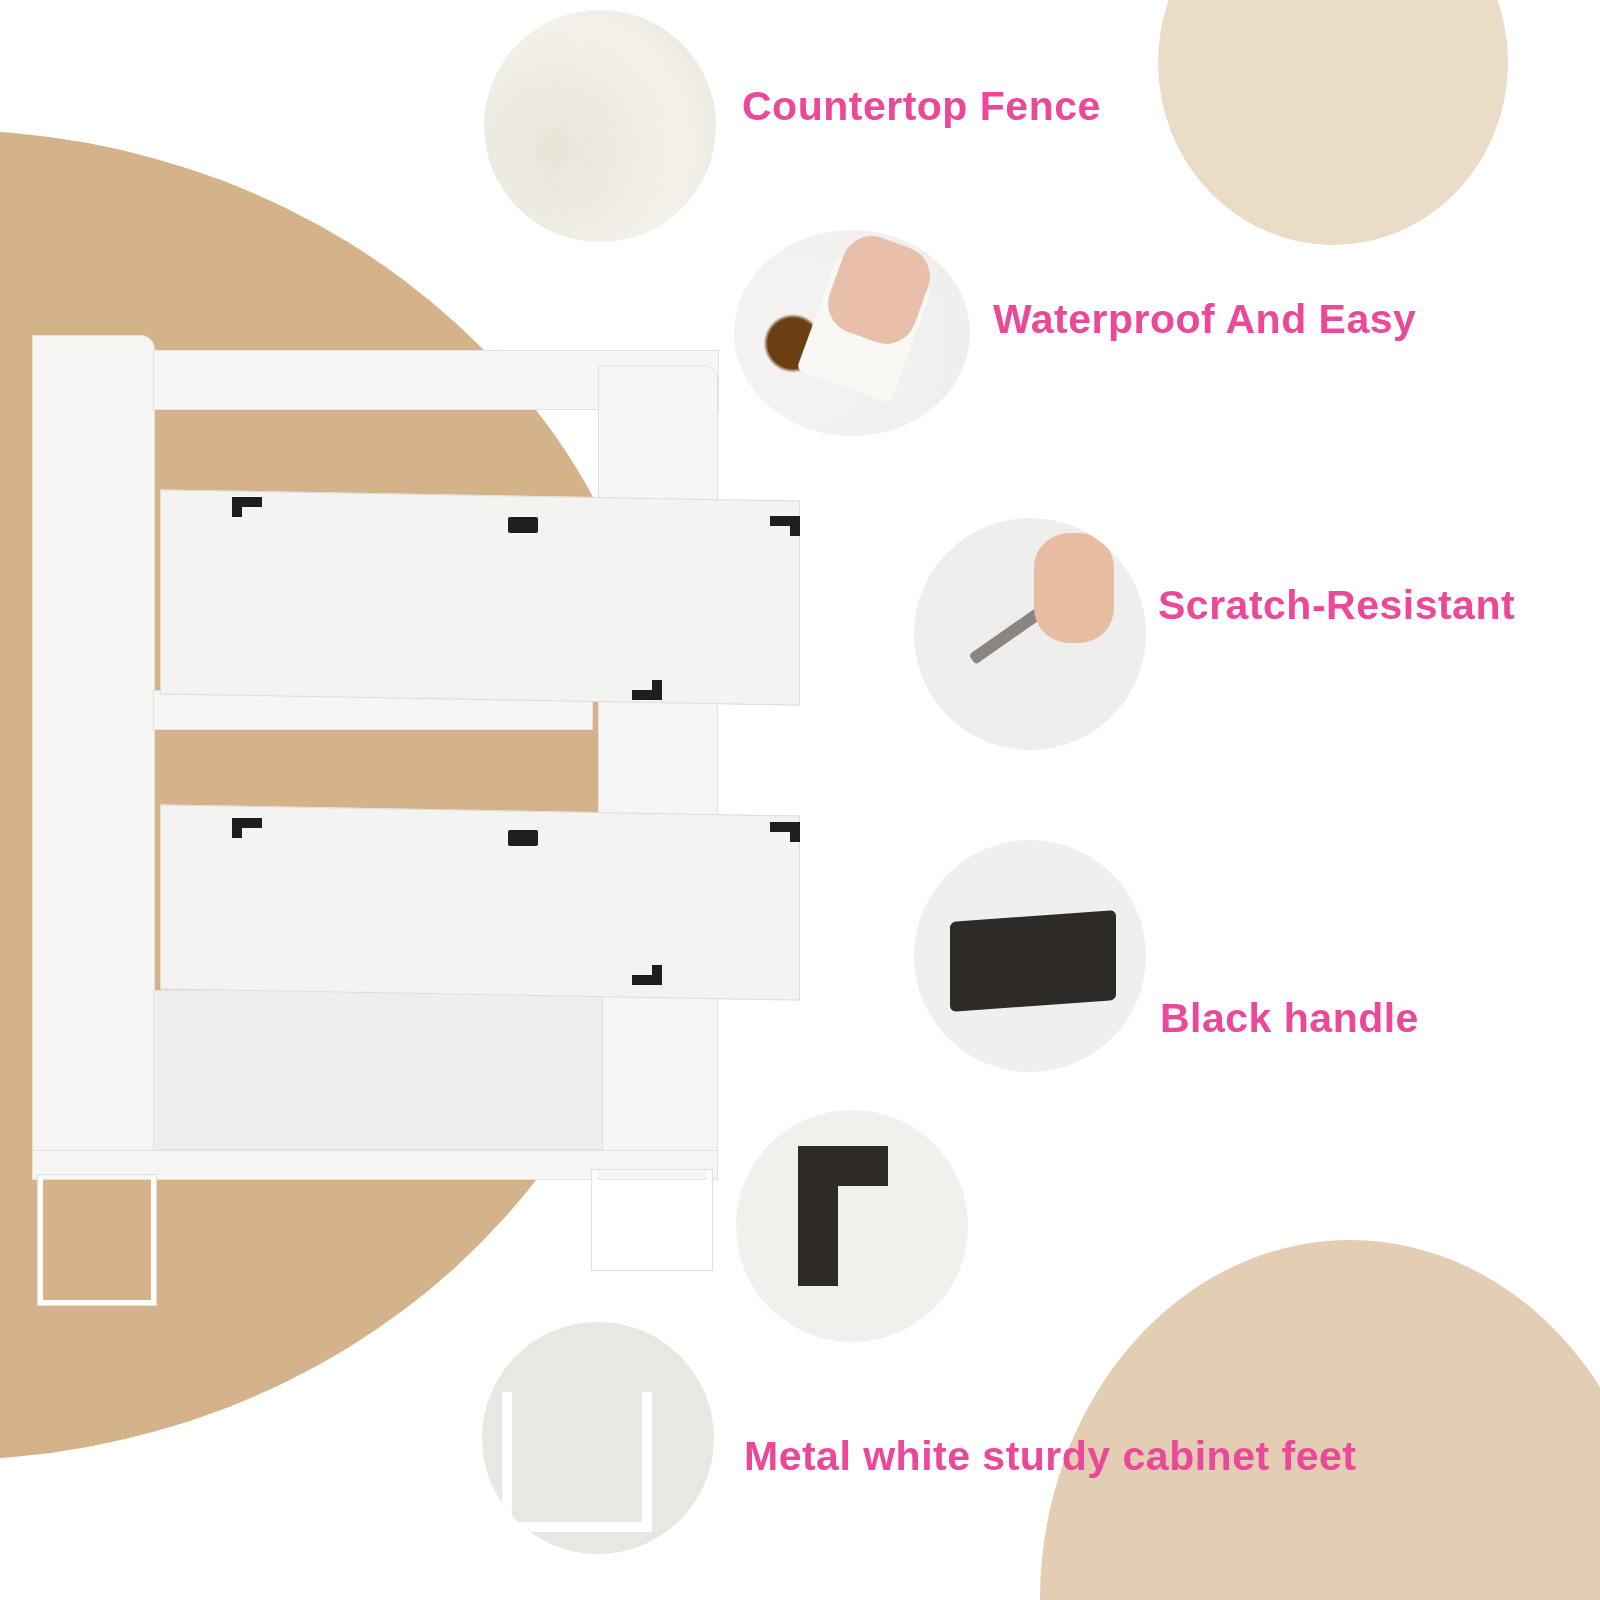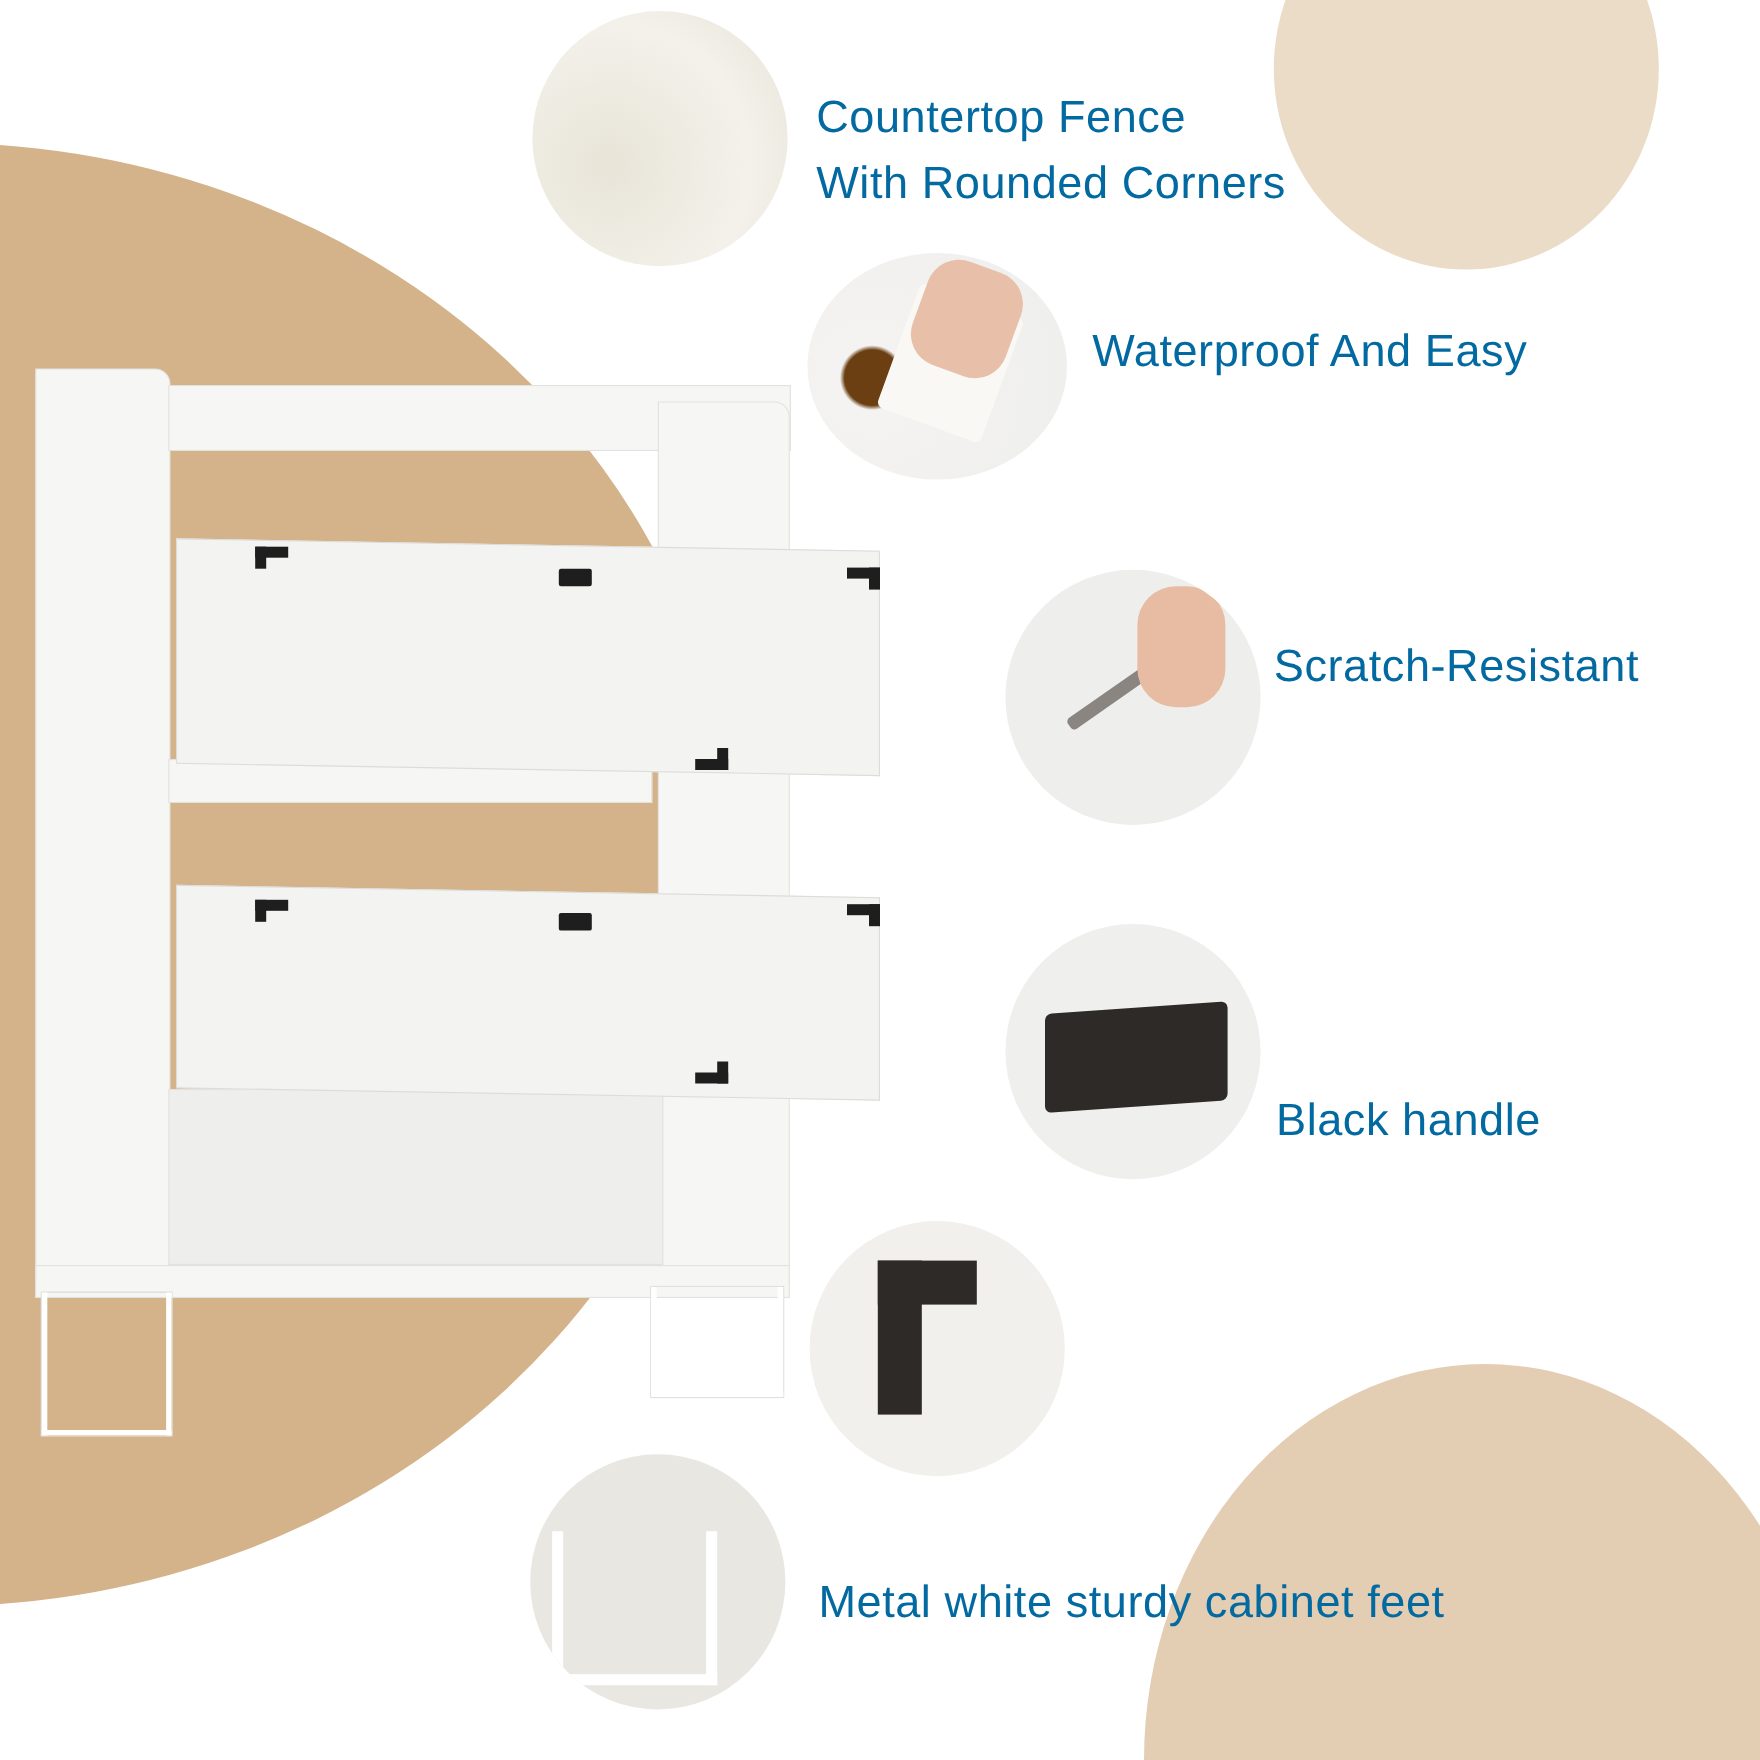--- a/index.html
+++ b/index.html
@@ -3,21 +3,21 @@
 <meta charset="utf-8">
 <style>
   html,body{margin:0;padding:0;}
   body{width:1600px;height:1600px;position:relative;overflow:hidden;background:#ffffff;font-family:"Liberation Sans","DejaVu Sans",sans-serif;}
   .blob{position:absolute;border-radius:50%;}
   .blob-big{left:-780px;top:130px;width:1450px;height:1330px;background:#d4b38b;}
   .blob-tr{left:1158px;top:-120px;width:350px;height:365px;background:#ebdcc8;}
   .blob-br{left:1040px;top:1240px;width:620px;height:720px;background:#e3cdb3;}
 
   .feature-circle{position:absolute;border-radius:50%;overflow:hidden;background:#eeeeea;}
-  .feature-text{position:absolute;font-weight:normal;color:#0369a1;font-size:41px;line-height:60px;letter-spacing:0.5px;white-space:nowrap;}
+  .feature-text{position:absolute;font-weight:bold;color:#ec4899;font-size:41px;line-height:60px;letter-spacing:0.5px;white-space:nowrap;text-align:center;}
   .feature-text span{display:block;}
 
   
   .cab{position:absolute;}
   .panel{position:absolute;background:#f6f6f4;border:1px solid #e2e2e0;box-sizing:border-box;}
   .door{position:absolute;background:#f3f3f1;border:1px solid #dcdcda;box-sizing:border-box;}
   .bracket{position:absolute;width:30px;height:20px;border-left:10px solid #1e1e1e;border-top:10px solid #1e1e1e;box-sizing:border-box;}
   .handle{position:absolute;width:30px;height:16px;background:#1e1e1e;border-radius:2px;}
   .leg{position:absolute;border:5px solid #ffffff;box-sizing:border-box;box-shadow:0 0 0 1px #e0e0e0;}
 </style>
@@ -48,21 +48,20 @@
   <div class="bracket" style="left:770px;top:822px;transform:scaleX(-1);"></div>
   <div class="bracket" style="left:632px;top:965px;transform:rotate(180deg);"></div>
 
   <div class="leg" style="left:38px;top:1175px;width:118px;height:130px;border-top:none;"></div>
   <div class="leg" style="left:592px;top:1170px;width:120px;height:100px;border-top:none;"></div>
 </div>
 
 <div class="feature-circle" style="left:484px;top:10px;width:232px;height:232px;background:radial-gradient(circle at 30% 60%,#e8e4d8,#f3f1ea 60%,#e6e2d6);"></div>
 <div class="feature-text" style="left:742px;top:76px;">
   <span>Countertop Fence</span>
-  <span>With Rounded Corners</span>
 </div>
 
 <div class="feature-circle" style="left:734px;top:230px;width:236px;height:206px;background:radial-gradient(circle at 25% 55%,#6b3f12 0,#6b3f12 12%,#f4f3f1 14%,#eeeeec 100%);">
   <div style="position:absolute;left:80px;top:40px;width:100px;height:120px;background:#faf8f4;transform:rotate(20deg);border-radius:6px;"></div>
   <div style="position:absolute;left:100px;top:10px;width:90px;height:100px;background:#e8bfa8;border-radius:30px;transform:rotate(20deg);"></div>
 </div>
 <div class="feature-text" style="left:993px;top:289px;">
   <span>Waterproof And Easy</span>
 </div>
 

